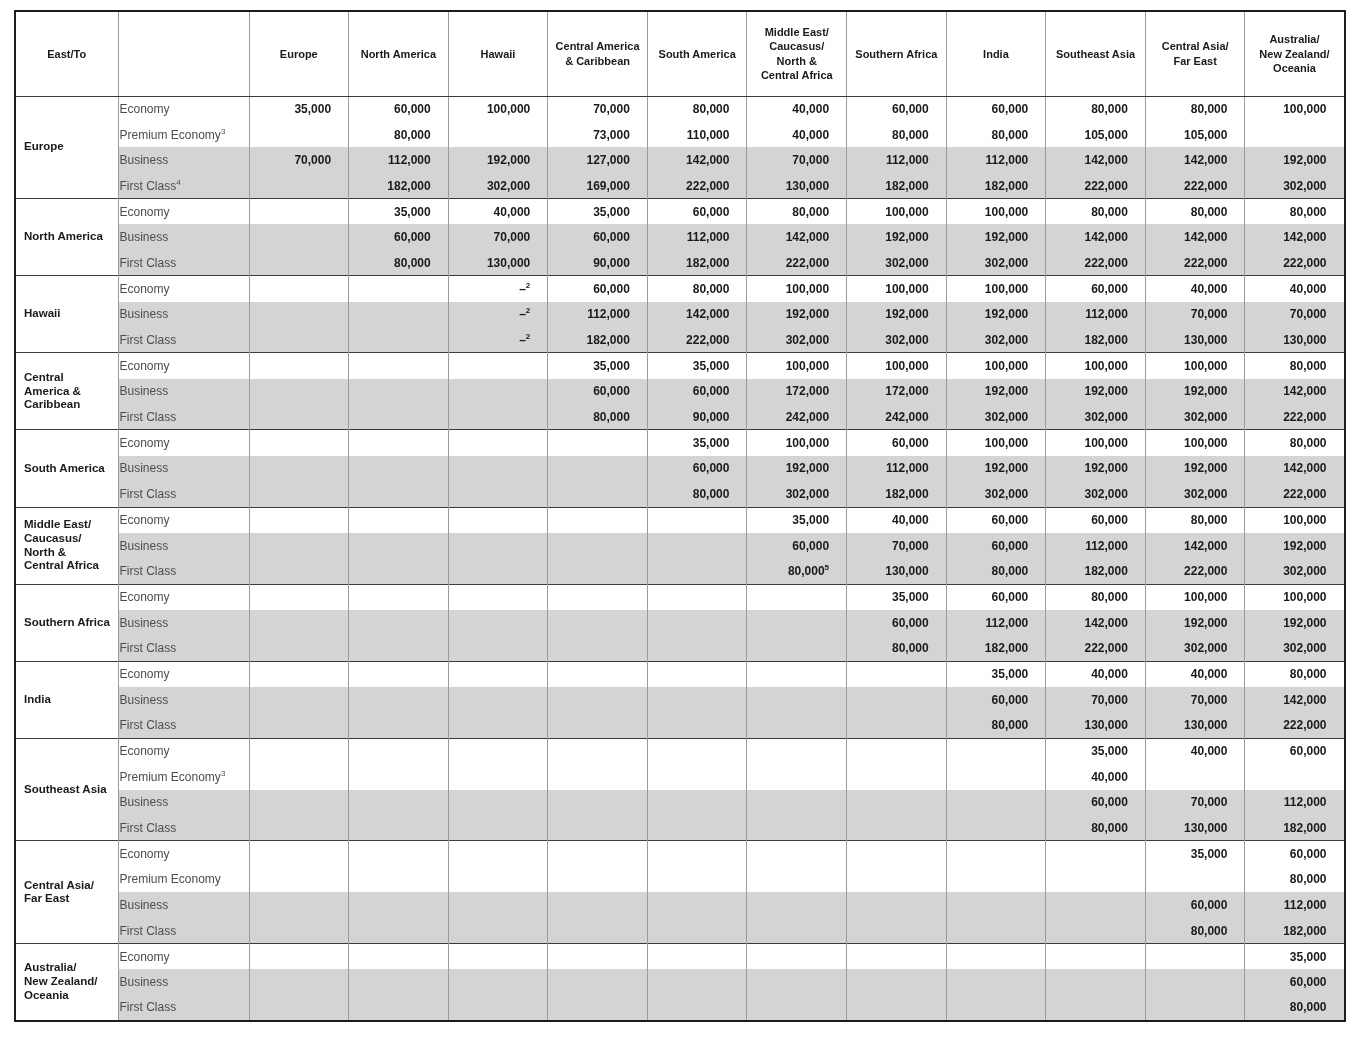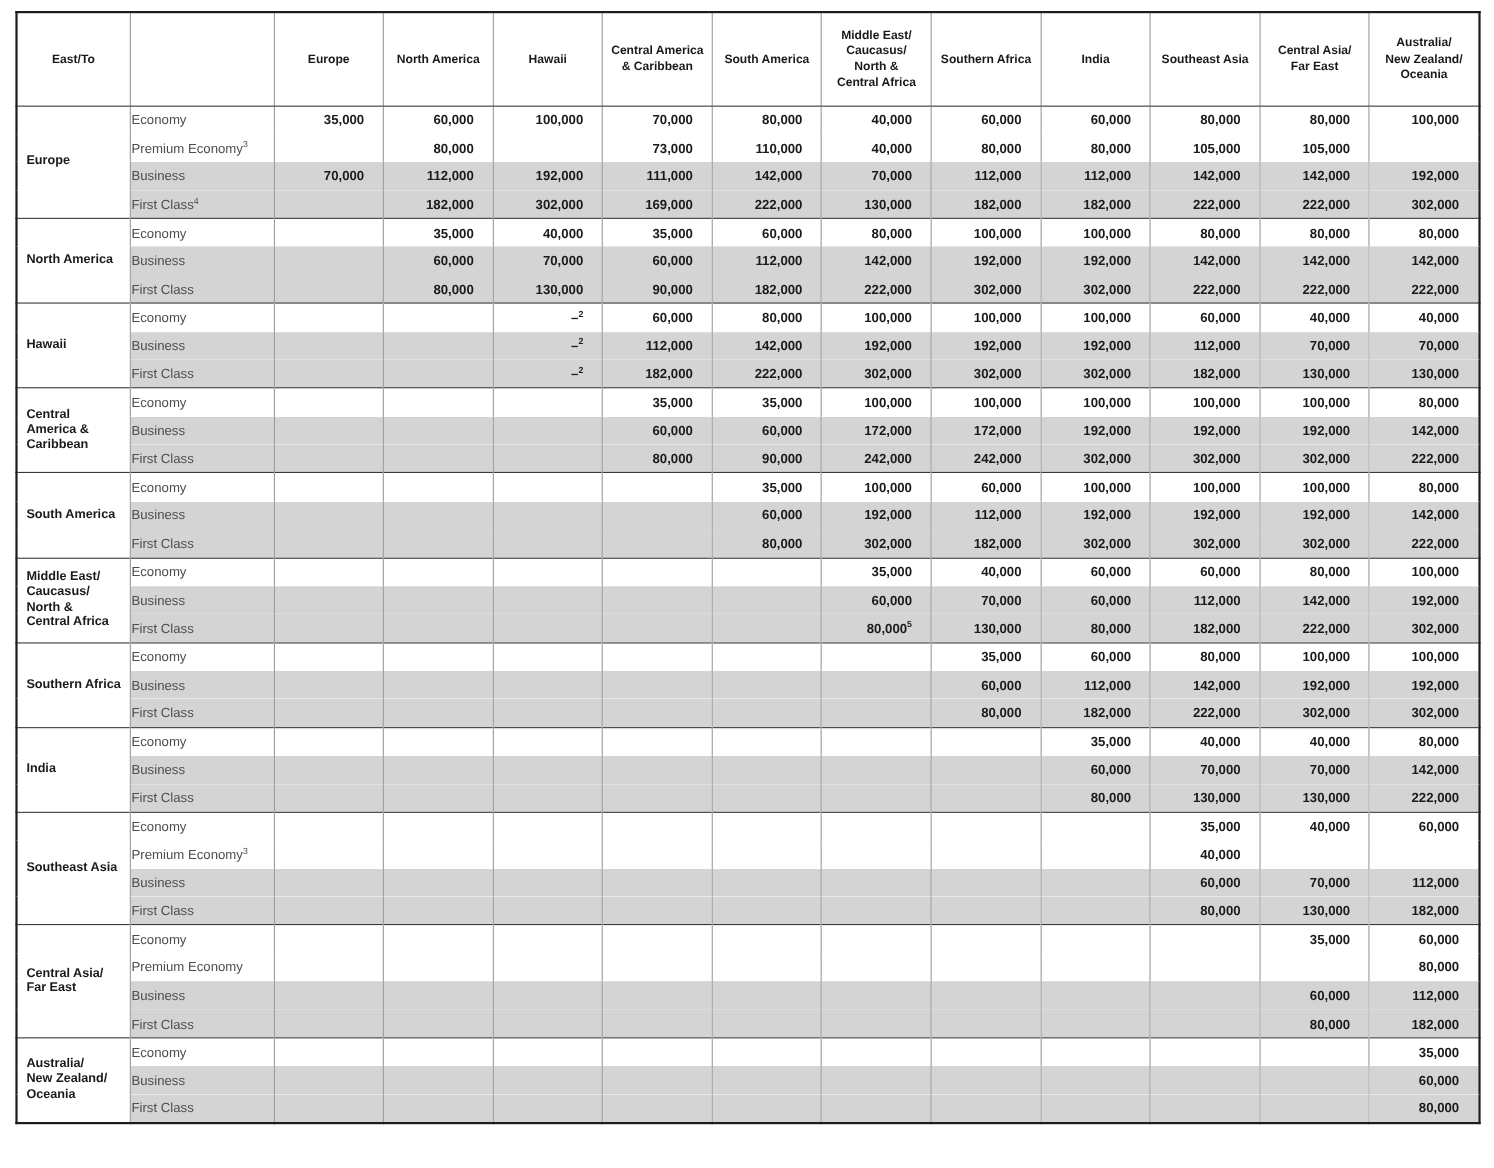--- a/index.html
+++ b/index.html
@@ -107,21 +107,21 @@
           <td class="value">80,000</td>
           <td class="value">105,000</td>
           <td class="value">105,000</td>
           <td class="value"></td>
         </tr>
         <tr>
           <td class="class-label shaded">Business</td>
           <td class="value shaded">70,000</td>
           <td class="value shaded">112,000</td>
           <td class="value shaded">192,000</td>
-          <td class="value shaded">111,000</td>
+          <td class="value shaded">127,000</td>
           <td class="value shaded">142,000</td>
           <td class="value shaded">70,000</td>
           <td class="value shaded">112,000</td>
           <td class="value shaded">112,000</td>
           <td class="value shaded">142,000</td>
           <td class="value shaded">142,000</td>
           <td class="value shaded">192,000</td>
         </tr>
         <tr>
           <td class="class-label shaded">First Class<sup>4</sup></td>

